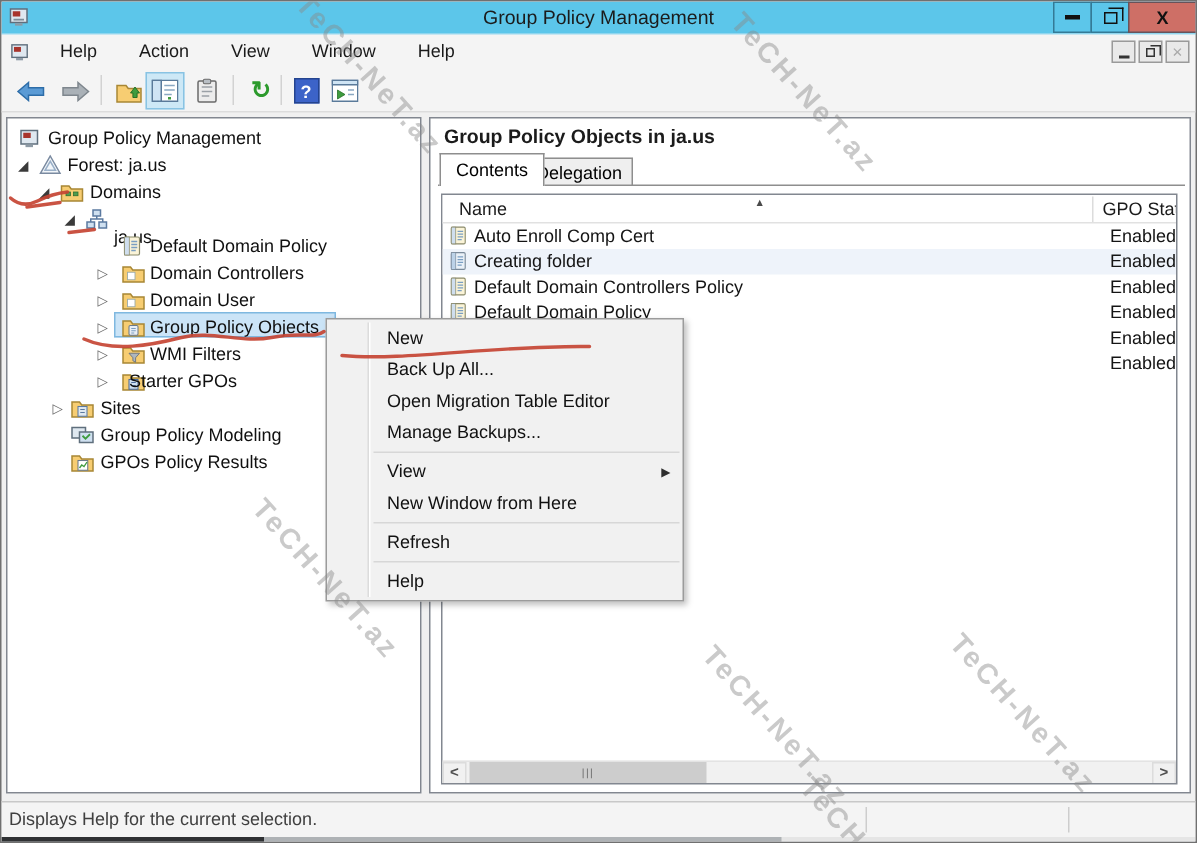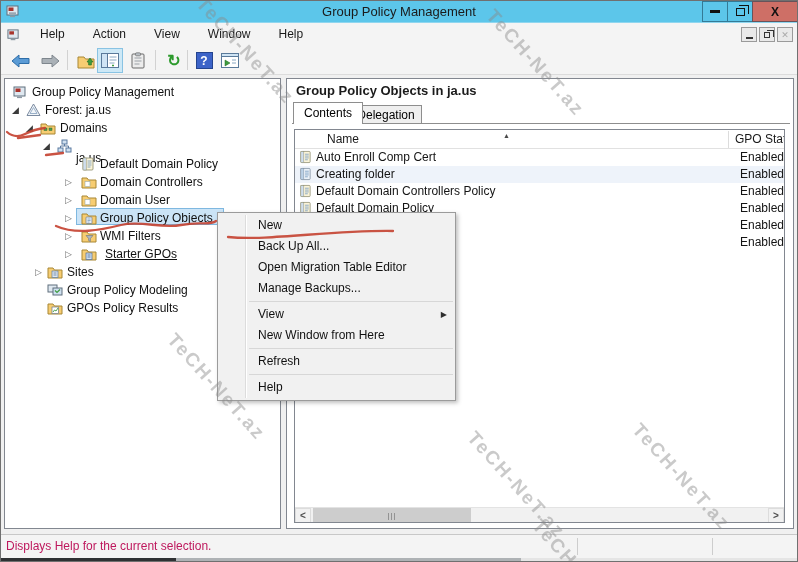--- a/index.html
+++ b/index.html
@@ -52,21 +52,21 @@
 
   
   .rp-title { position:absolute; left:9px; top:4px; font-size:13px; font-weight:bold; color:#1b1b1b; }
   .tabline { position:absolute; left:5px; top:44px; width:498px; height:1px; background:#8e8e8e; }
   .tab { position:absolute; font-size:12px; text-align:center; }
   .tab-active { left:6px; top:23px; width:70px; height:22px; background:#fff; border:1px solid #8e8e8e; border-bottom:none; line-height:21px; z-index:2; }
   .tab-idle { left:63px; top:26px; width:72px; height:19px; background:#efefef; border:1px solid #8e8e8e; line-height:18px; z-index:1; }
 
   .listbox { position:absolute; left:7px; top:50px; width:491px; height:394px; border:1px solid #828790; background:#fff; overflow:hidden; }
   .lb-header { position:absolute; left:0; top:0; width:100%; height:19px; background:#fff; border-bottom:1px solid #e1e1e1; font-size:12px; color:#1a1a1a; }
-  .col-name { position:absolute; left:11px; top:2px;margin-left:21px; }
+  .col-name { position:absolute; left:11px; top:2px; }
   .sort-arrow { position:absolute; left:208px; top:2px; font-size:7px; color:#4a4a4a; }
   .col-div { position:absolute; left:433px; top:1px; width:1px; height:17px; background:#dcdcdc; }
   .col-status { position:absolute; left:440px; top:2px; width:51px; overflow:hidden; white-space:nowrap; }
   .lrow { position:absolute; left:0; width:100%; height:17px; font-size:12px; color:#141414; }
   .lrow.alt { background:#eef3fa; }
   .lrow .nm { position:absolute; left:21px; top:1px; white-space:nowrap; }
   .lrow .st { position:absolute; left:445px; top:1px; }
   .lrow .ric { position:absolute; left:4px; top:1px; }
 
   
@@ -76,21 +76,21 @@
   .sb-thumb { position:absolute; left:18px; top:0; width:158px; height:15px; background:#cdcdcd; text-align:center; font-size:7px; color:#6a6a6a; letter-spacing:1px; line-height:15px; }
 
   
   .ctxmenu { position:absolute; left:216px; top:211px; width:239px; background:#f1f1f1; border:1px solid #9b9b9b; box-shadow:2px 2px 4px rgba(0,0,0,.25); z-index:40; padding:2px 0; font-size:12px; color:#111; }
   .ctx-gutter { position:absolute; left:27px; top:2px; bottom:2px; width:2px; border-left:1px solid #dcdcdc; border-right:1px solid #fff; }
   .ctx-item { position:relative; height:21px; line-height:21px; padding-left:40px; white-space:nowrap; }
   .ctx-sep { height:1px; background:#d7d7d7; margin:2px 2px 2px 31px; }
   .ctx-sub { position:absolute; right:8px; top:0; font-size:8px; color:#2e2e2e; }
 
   
-  .statusbar { position:absolute; left:0; top:533px; width:100%; height:24px; background:#f4f4f4; border-top:1px solid #c8c8c8; font-size:12px; color:#be185d; }
+  .statusbar { position:absolute; left:0; top:533px; width:100%; height:24px; background:#f4f4f4; border-top:1px solid #c8c8c8; font-size:12px; color:#404040; }
   .status-text { position:absolute; left:5px; top:0; line-height:23px; }
   .status-div { position:absolute; top:3px; width:1px; height:17px; background:#cdcdcd; }
   .bottom-strip { position:absolute; left:0; top:557px; width:100%; height:5px; background:#aeb2b5; }
   .bs-dark { position:absolute; left:0; top:0; width:175px; height:5px; background:#2f3133; }
   .bs-light { position:absolute; left:520px; top:0; right:0; height:5px; background:#e5e5e5; }
 
   
   .wm { position:absolute; font-size:19px; font-weight:bold; letter-spacing:2px; color:rgba(138,138,138,.45); white-space:nowrap; transform-origin:0 0; transform:rotate(48deg); z-index:55; pointer-events:none; }
   .anno { position:absolute; left:0; top:0; z-index:60; pointer-events:none; }
   svg.icon { display:block; }
@@ -305,21 +305,21 @@
 
     <div class="trow" style="left:0;top:167px;">
       <span class="exp" style="left:60px;">▷</span>
       <span class="ticon" style="left:76px;">
           <svg class="icon" width="16" height="14" viewBox="0 0 16 14">
             <path d="M1 3h5l1.5 2H15v8H1z" fill="#f7cd72" stroke="#a88734"></path>
             <rect x="5" y="6" width="6" height="6.5" fill="#cfe0f0" stroke="#4a6a9a" stroke-width="0.7"></rect>
             <path d="M6.5 8h3M6.5 10h3" stroke="#4a6a9a" stroke-width="0.8"></path>
           </svg>
         </span>
-      <span class="lbl" style="left:100px;text-decoration:underline;">Starter GPOs</span>
+      <span class="lbl" style="left:81px;">Starter GPOs</span>
     </div>
 
     <div class="trow" style="left:0;top:185px;">
       <span class="exp" style="left:30px;">▷</span>
       <span class="ticon" style="left:42px;">
           <svg class="icon" width="16" height="14" viewBox="0 0 16 14">
             <path d="M1 3h5l1.5 2H15v8H1z" fill="#f7cd72" stroke="#a88734"></path>
             <rect x="5" y="6" width="6" height="6.5" fill="#dfe8f0" stroke="#5b7aa0" stroke-width="0.7"></rect>
             <path d="M6.5 8h3M6.5 10h3" stroke="#5b7aa0" stroke-width="0.8"></path>
           </svg>

